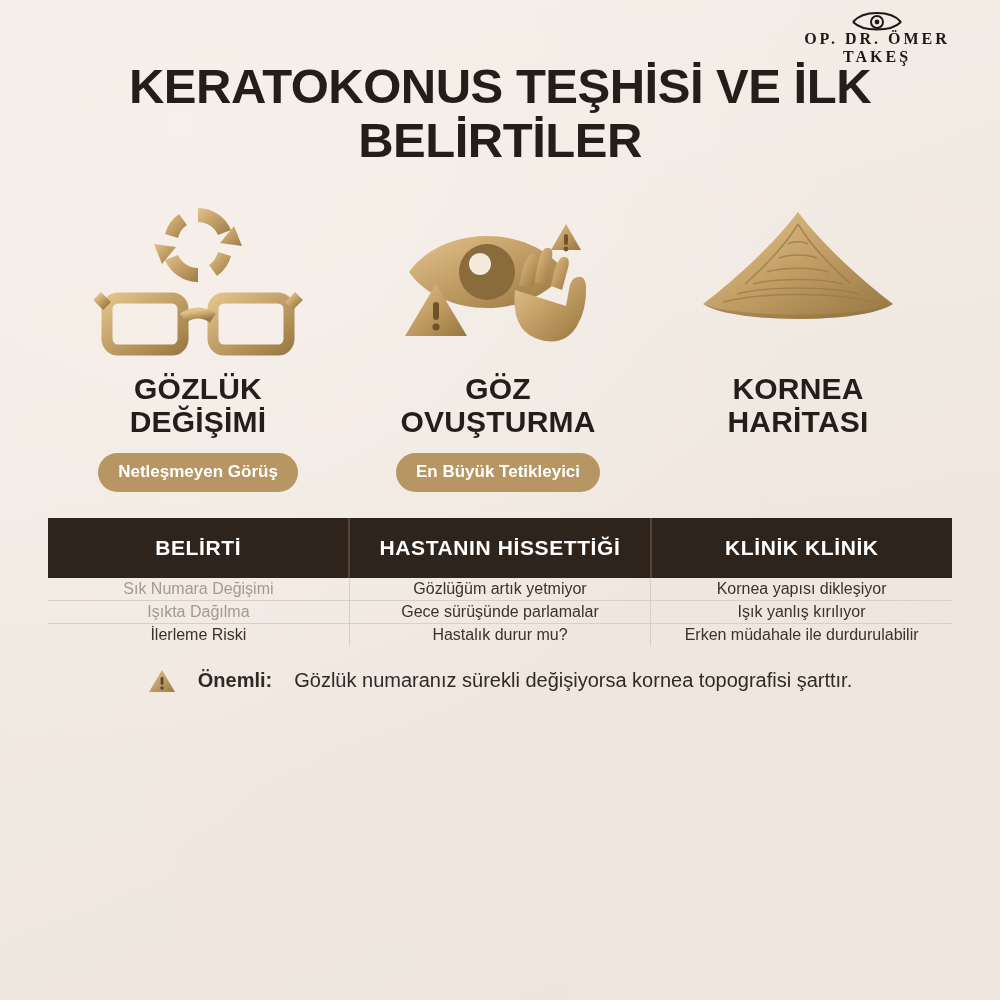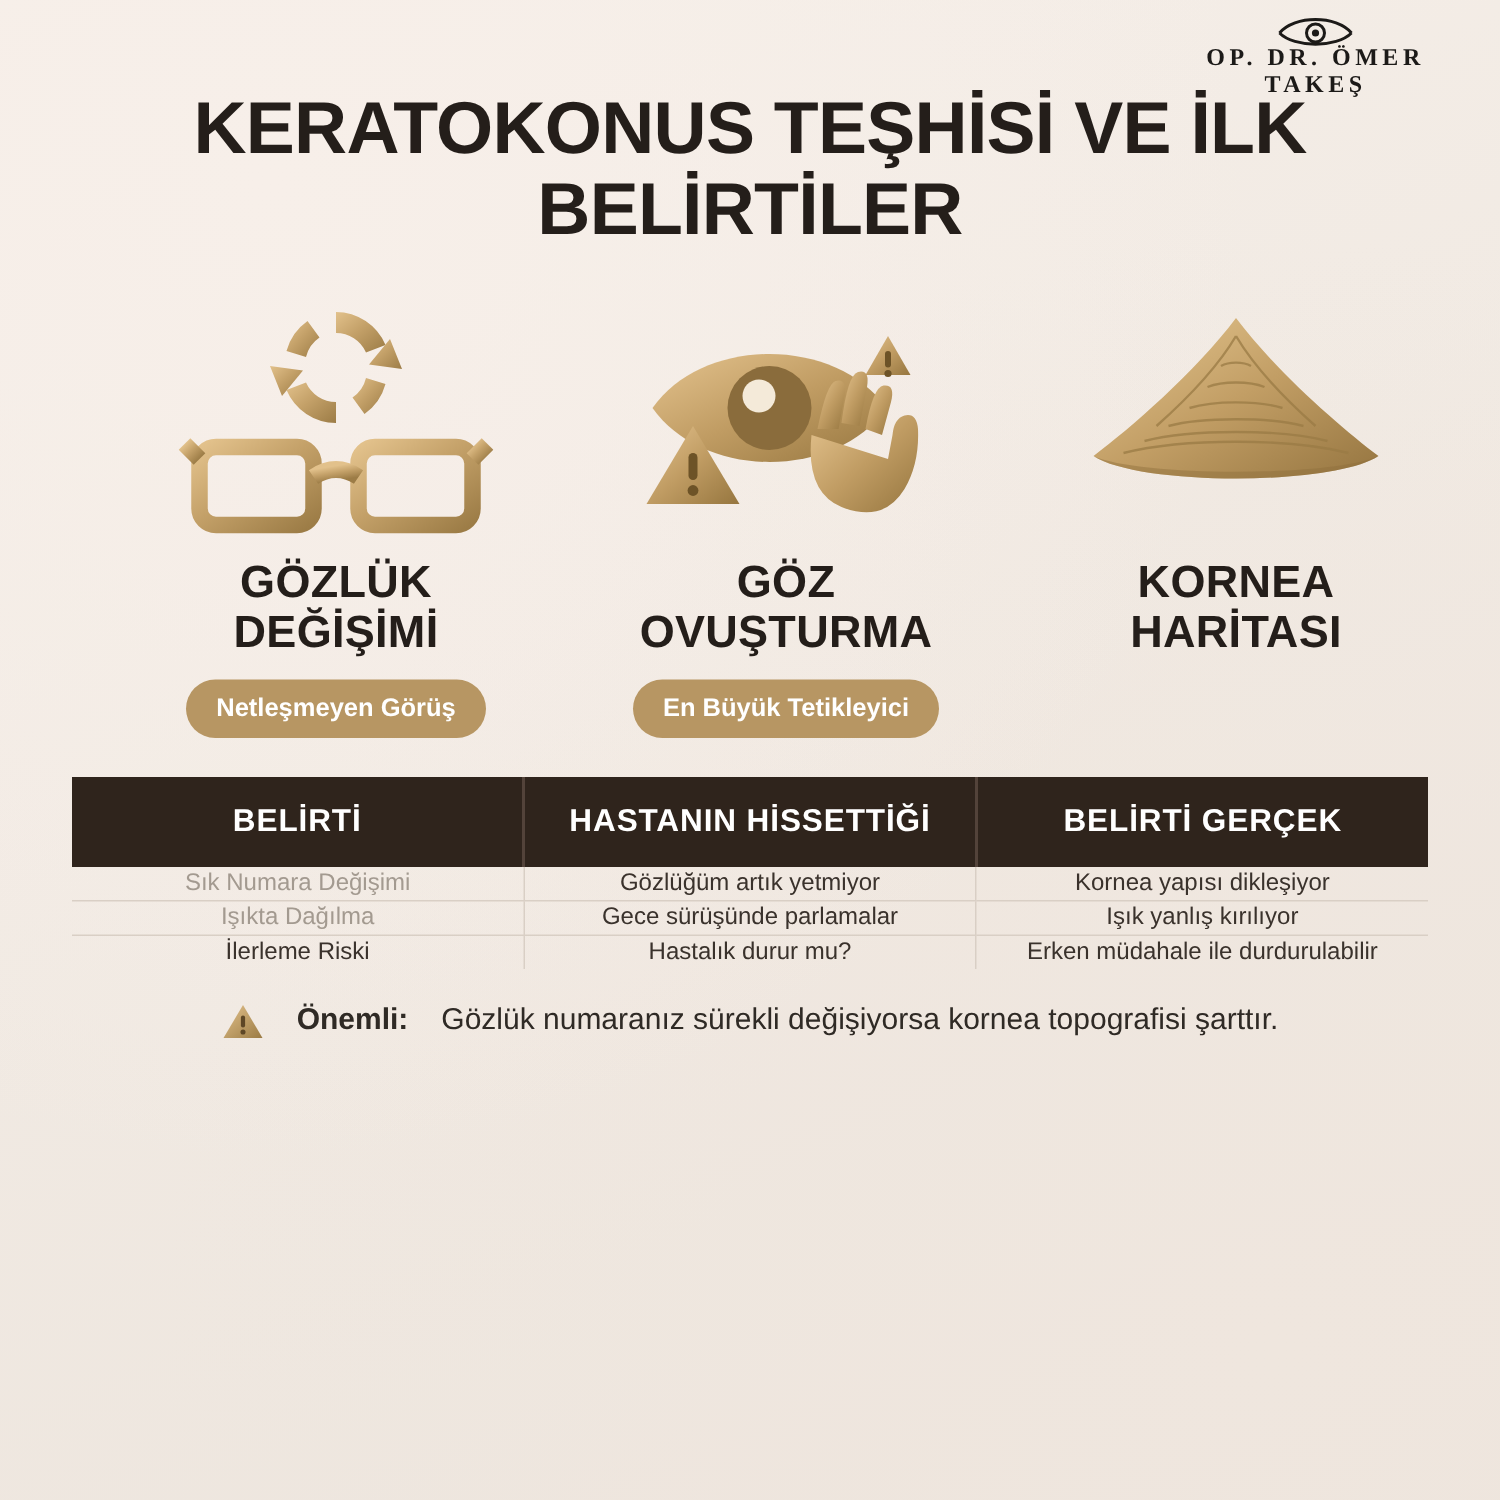--- a/index.html
+++ b/index.html
@@ -63,21 +63,20 @@
   .subtitle {
     margin-top: 18px;
     font-size: 25px;
     color: #8c8279;
     font-weight: 400;
   }
 
   
   .cards {
     display: flex;
-    justify-content: center;
     gap: 0;
     margin-top: 24px;
     padding-left: 48px;
   }
   .card {
     width: 300px;
     text-align: center;
   }
   .icon-wrap {
     height: 180px;
@@ -274,21 +273,21 @@
 HARİTASI</div>
     </div>
 
   </div>
 
   <table class="table">
     <thead>
       <tr>
         <th>BELİRTİ</th>
         <th>HASTANIN HİSSETTİĞİ</th>
-        <th>BELİRTİ GERÇEK</th>
+        <th>KLİNİK KLİNİK</th>
       </tr>
     </thead>
     <tbody>
       <tr>
         <td class="muted">Sık Numara Değişimi</td>
         <td>Gözlüğüm artık yetmiyor</td>
         <td>Kornea yapısı dikleşiyor</td>
       </tr>
       <tr>
         <td class="muted">Işıkta Dağılma</td>

